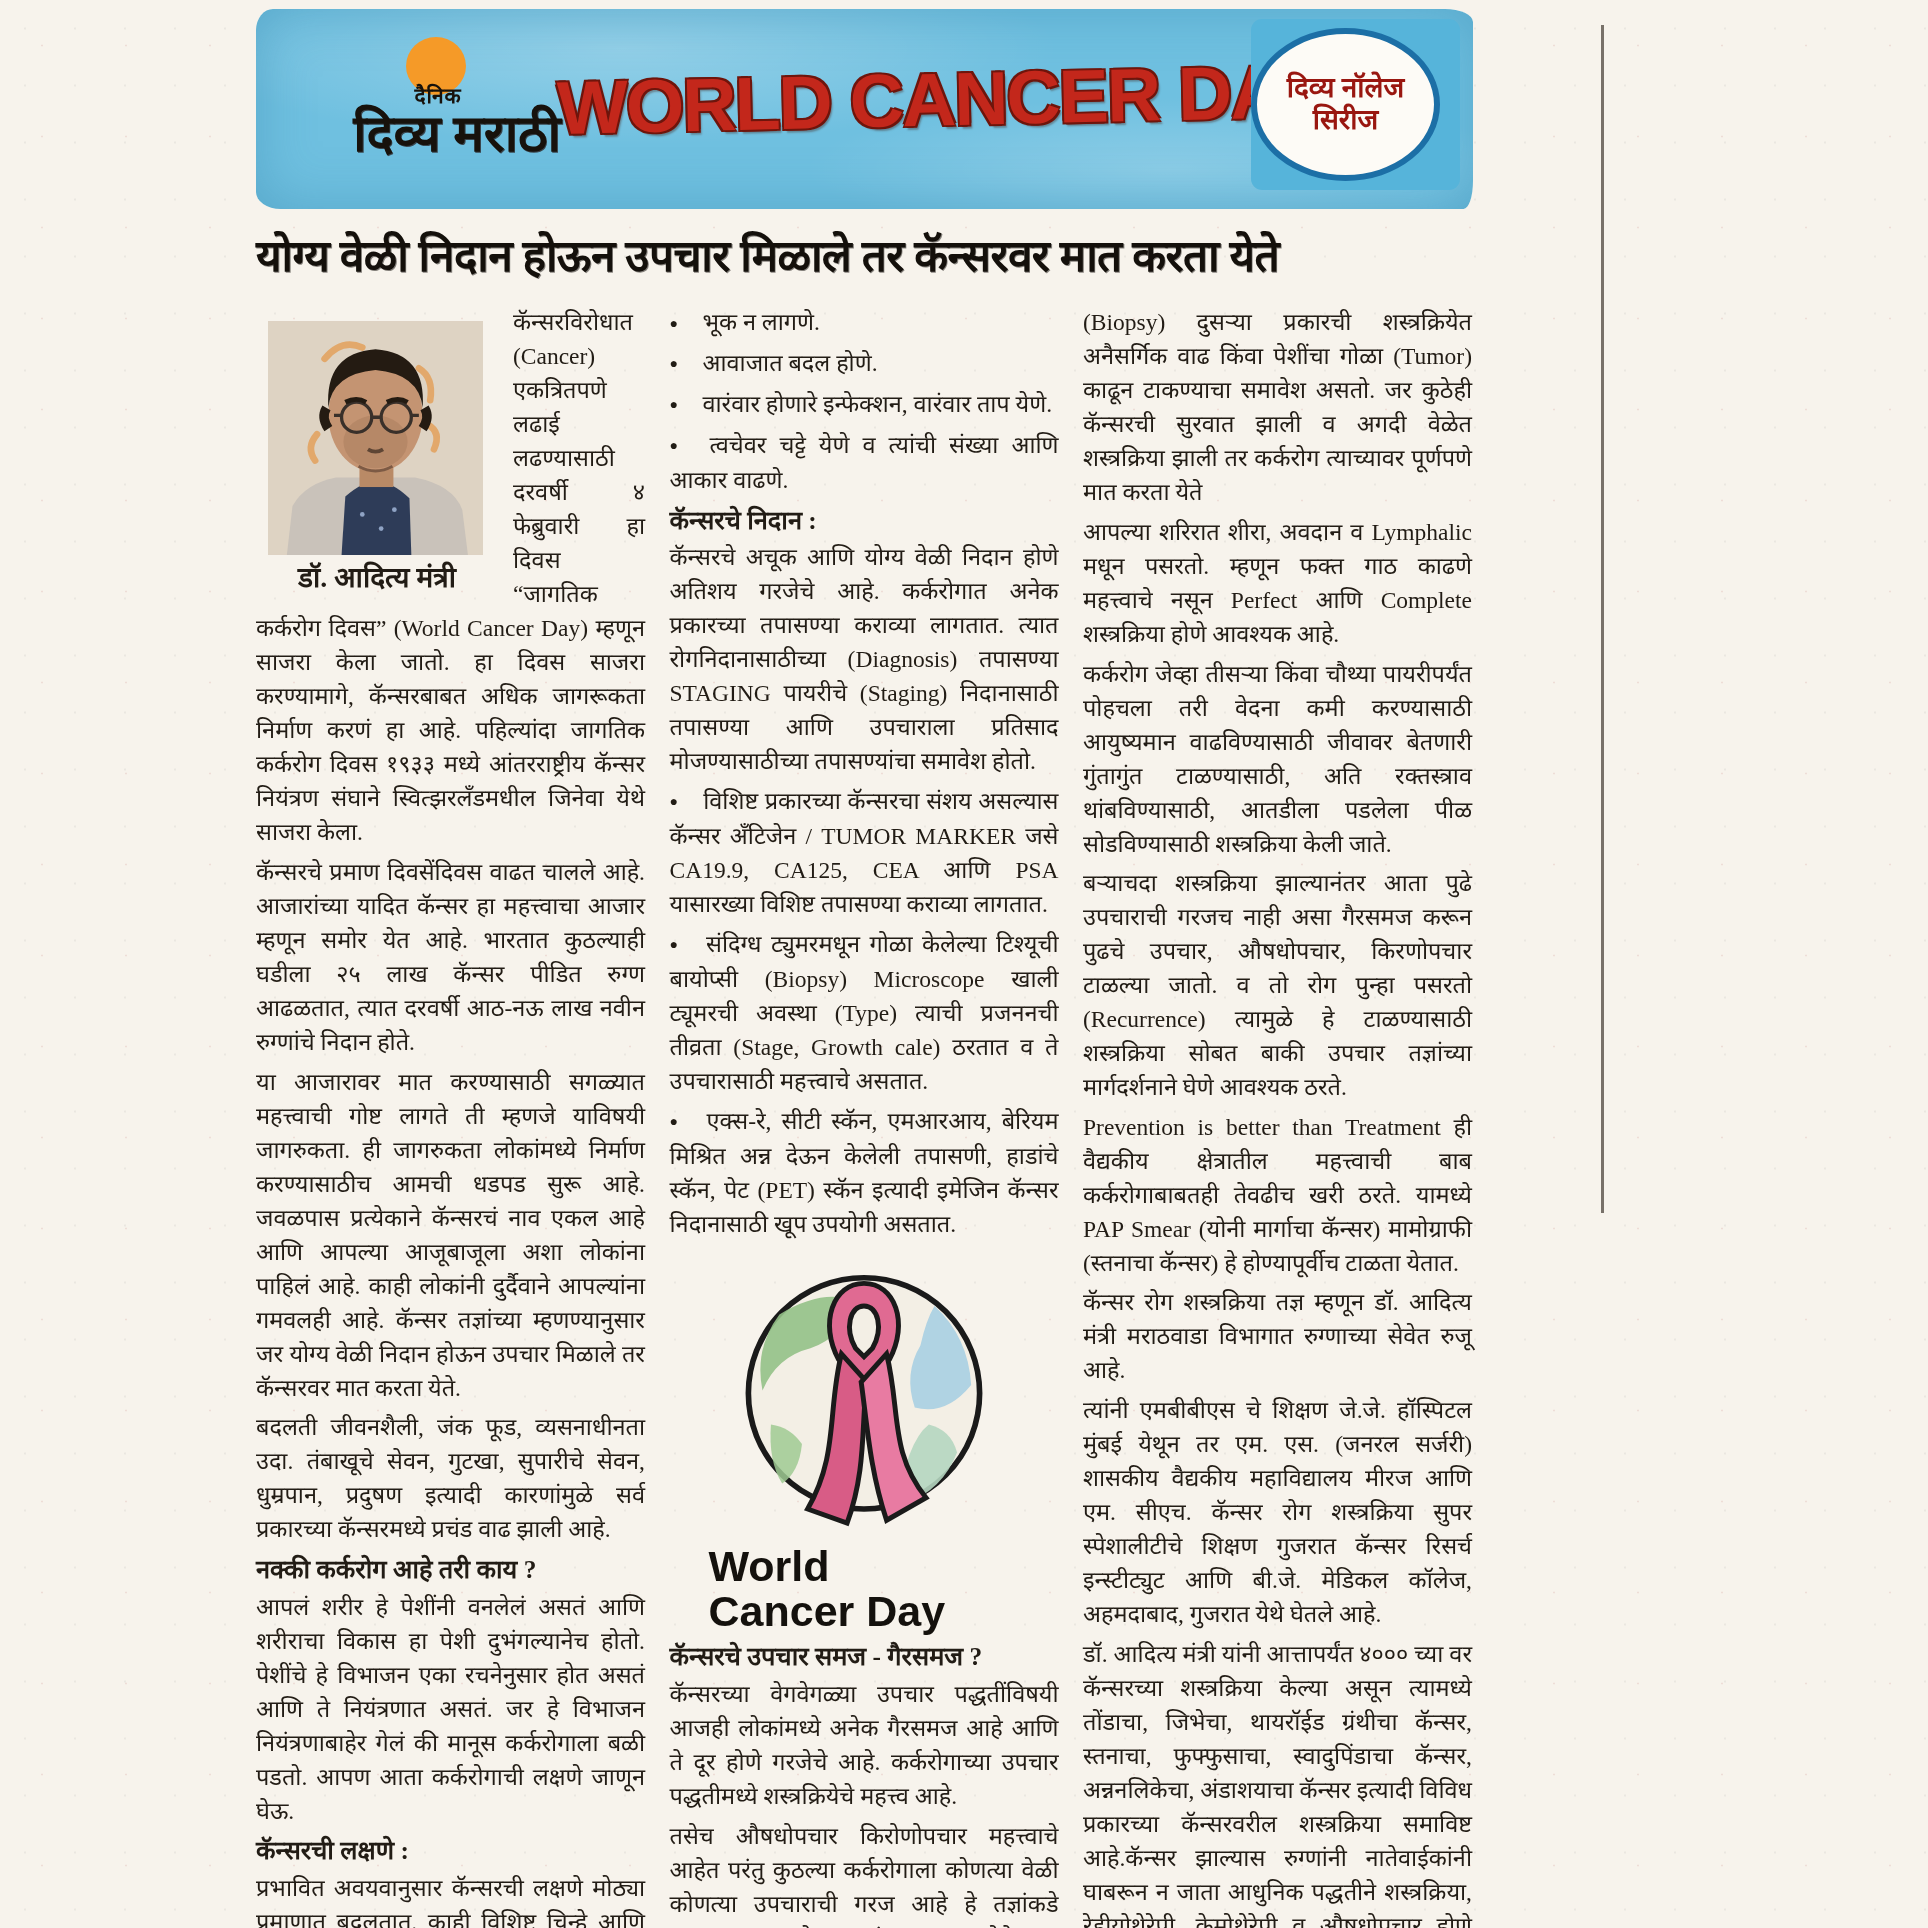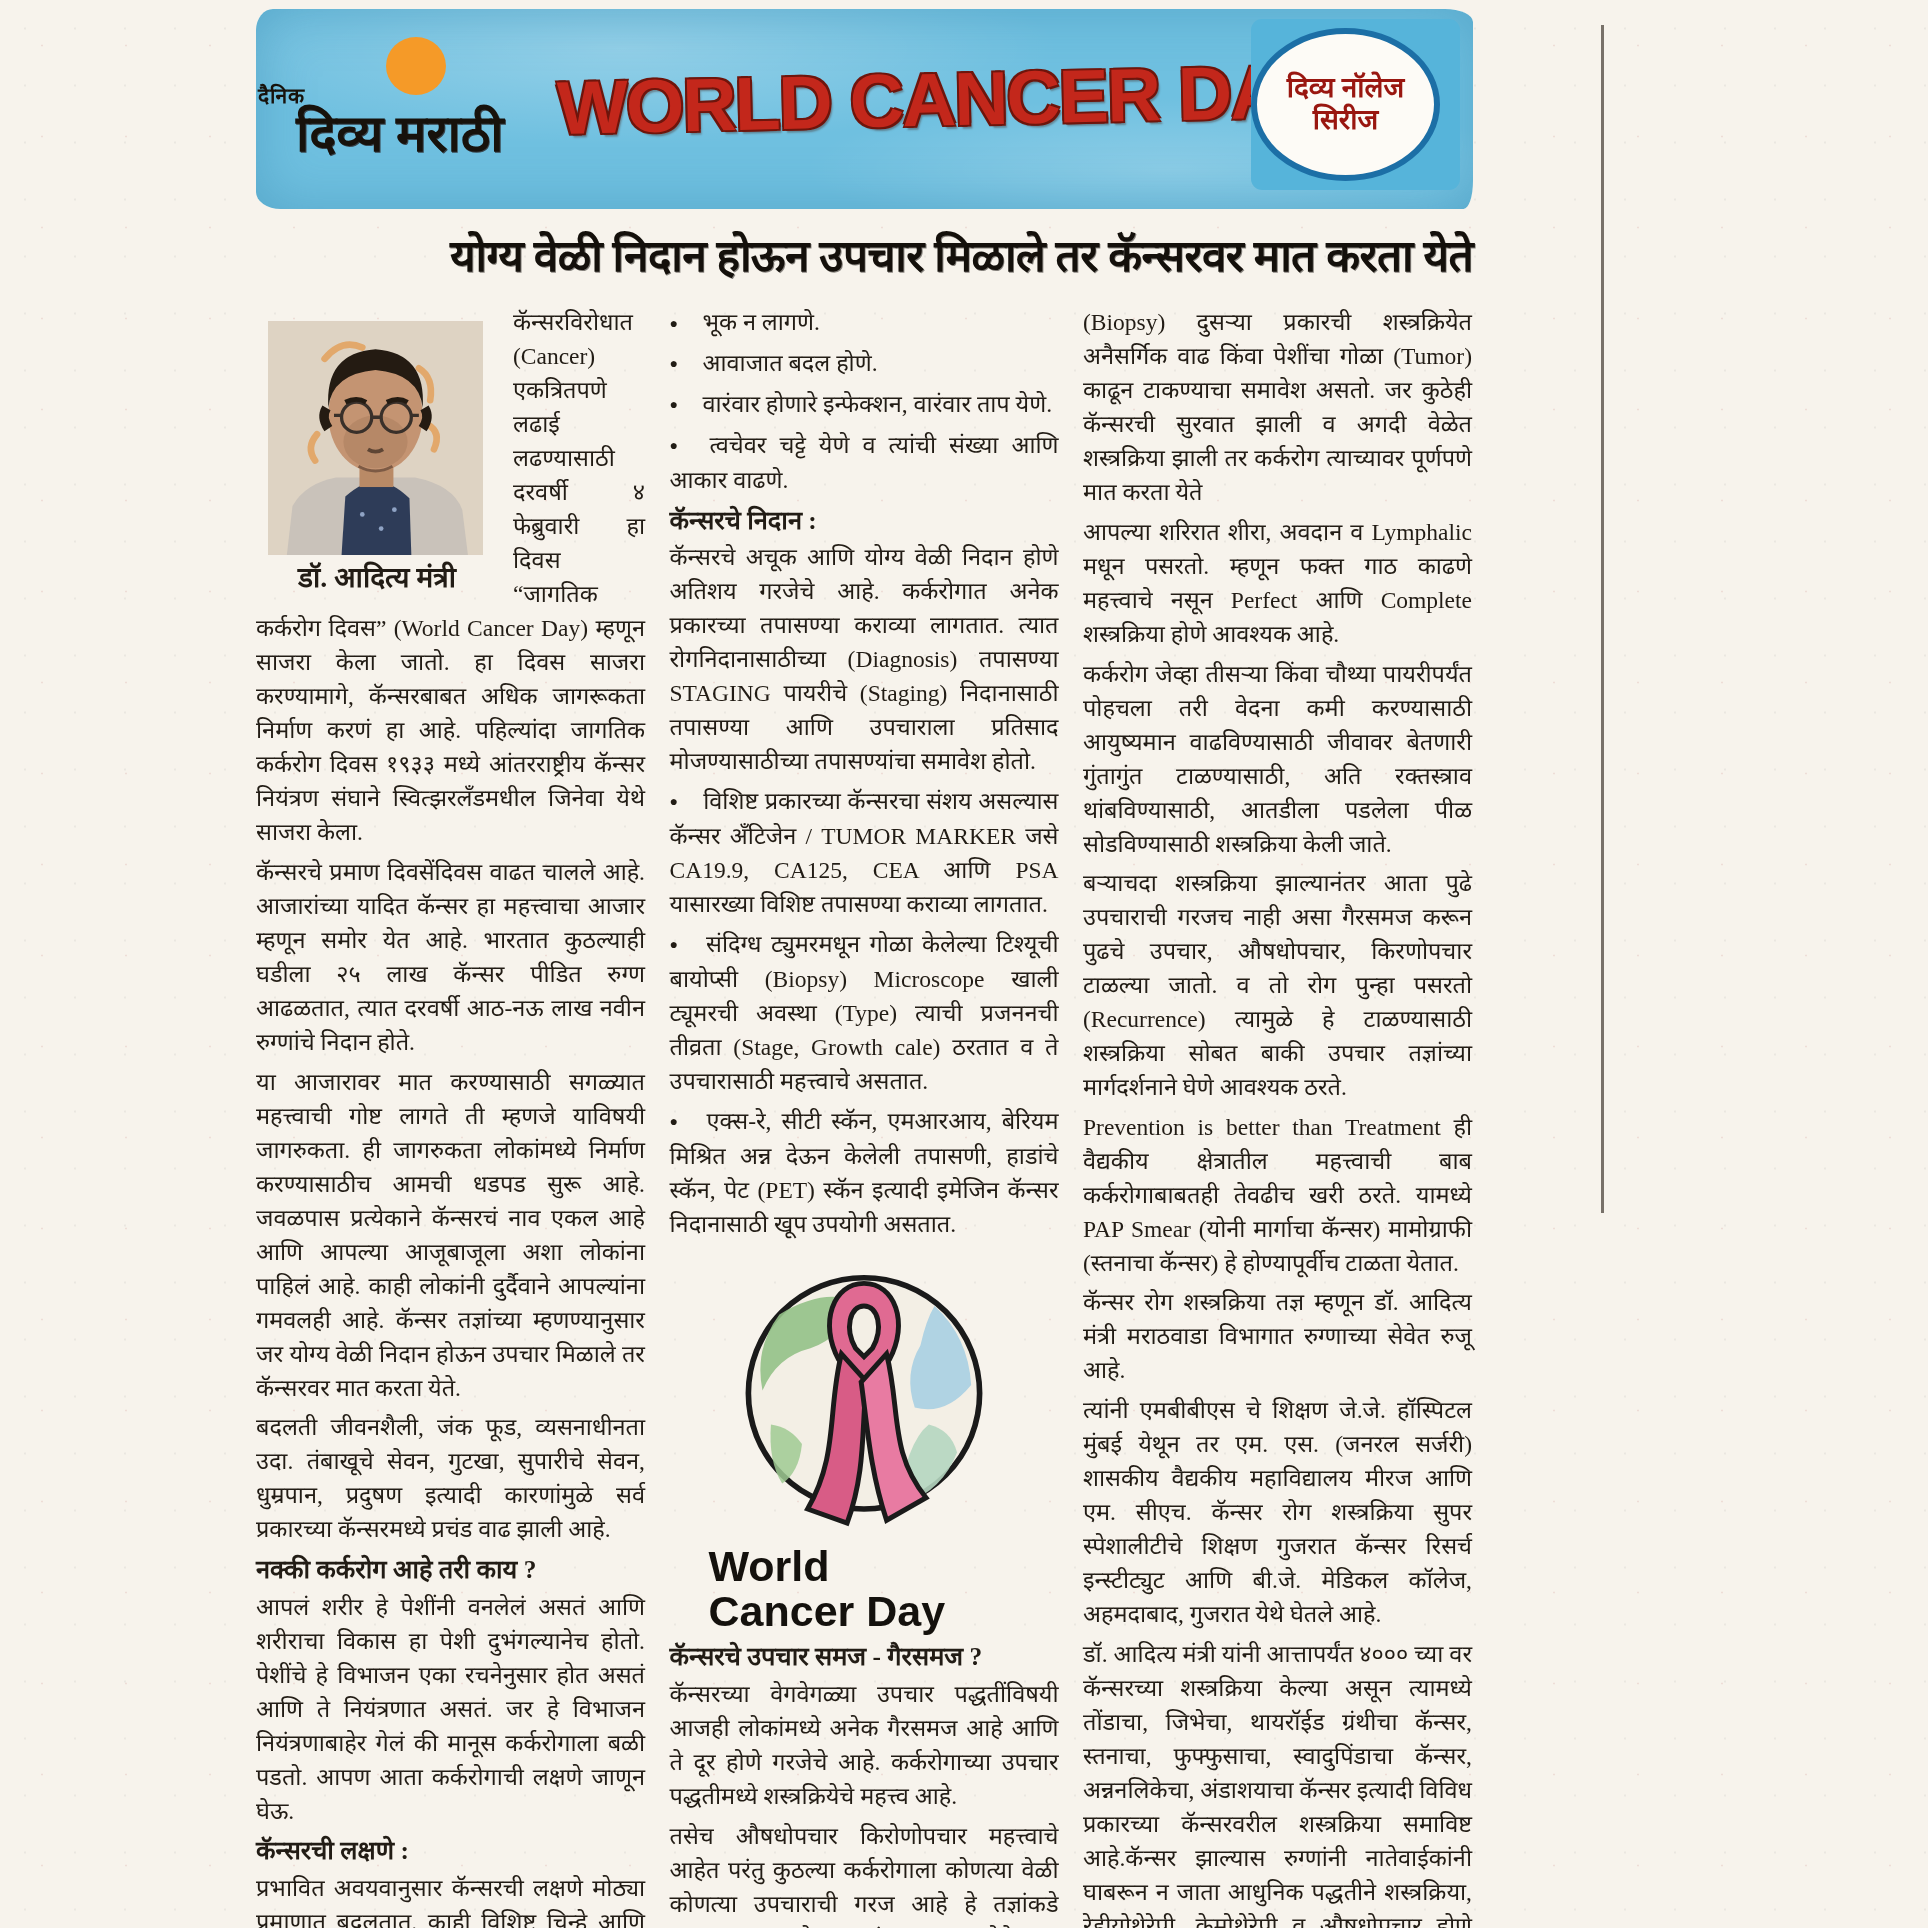--- a/index.html
+++ b/index.html
@@ -25,21 +25,21 @@
   .banner{position:relative;height:200px;}
   .banner-bg{
     position:absolute;inset:0;
     background:
       radial-gradient(ellipse 60% 80% at 30% 20%, rgba(255,255,255,.25), transparent 60%),
       radial-gradient(ellipse 50% 60% at 75% 80%, rgba(255,255,255,.2), transparent 60%),
       #6fc0e0;
     border-radius:17px 28px 9.4px 24.5px / 21px 13px 28px 17px;
     box-shadow:inset 0 0 56px rgba(40,120,160,.35);
   }
-  .paper-logo{position:absolute;left:40px;top:28px;width:282px;text-align:left;line-height:1;}
+  .paper-logo{position:absolute;left:60px;top:28px;width:282px;text-align:center;line-height:1;}
   .sun{display:block;margin:0 auto -9.4px 90px;width:60px;height:58px;border-radius:50%;background:#f59a28;}
   .daily{display:block;font-size:21px;font-weight:bold;color:#17120c;letter-spacing:0.9px;margin-left:-38px;}
   .pname{display:block;font-size:51px;font-weight:bold;color:#17120c;margin-top:1.9px;text-shadow:0.9px 0.9px 0 #3a464e;}
   .banner-title{
     position:absolute;left:301px;right:301px;top:49px;
     font-family:"Liberation Sans","DejaVu Sans",sans-serif;
     font-size:75px;font-weight:bold;letter-spacing:-1.9px;text-align:center;
     color:#c3271b;transform:rotate(-1.3deg);white-space:nowrap;
     text-shadow:-1.9px -1.9px 0 #6e150c,1.9px -1.9px 0 #6e150c,-1.9px 1.9px 0 #6e150c,1.9px 1.9px 0 #6e150c,2.8px 3.8px 1.9px rgba(60,20,10,.35);
   }
@@ -52,21 +52,21 @@
     width:177px;height:141px;background:#fdfbf6;
     border:6.6px solid #1c6fa6;border-radius:50%;
     display:flex;flex-direction:column;align-items:center;justify-content:center;
     font-weight:bold;color:#991710;font-size:28px;line-height:1.15;text-align:center;
   }
 
   
   .headline{
     margin:15px 0 9.4px 0;padding:0;
     font-size:44px;font-weight:bold;color:#14100b;
-    text-align:right;white-space:nowrap;letter-spacing:-0.5px;
+    text-align:left;white-space:nowrap;letter-spacing:-0.5px;
     text-shadow:0.9px 0.9px 0 rgba(20,16,11,.5);
   }
 
   
   .cols{display:flex;gap:24.5px;margin-top:21px;}
   .col{width:389px;flex:0 0 389px;font-size:23.5px;line-height:34px;text-align:justify;}
   .col p{margin:0 0 5.6px 0;}
   .col .shead{font-weight:bold;font-size:25.4px;margin:1.9px 0 3.8px 0;text-align:left;}
   .bullet{margin:0 0 5.6px 0;}
   .bullet::before{content:"●";font-size:14px;vertical-align:2.8px;margin-right:24.5px;}

